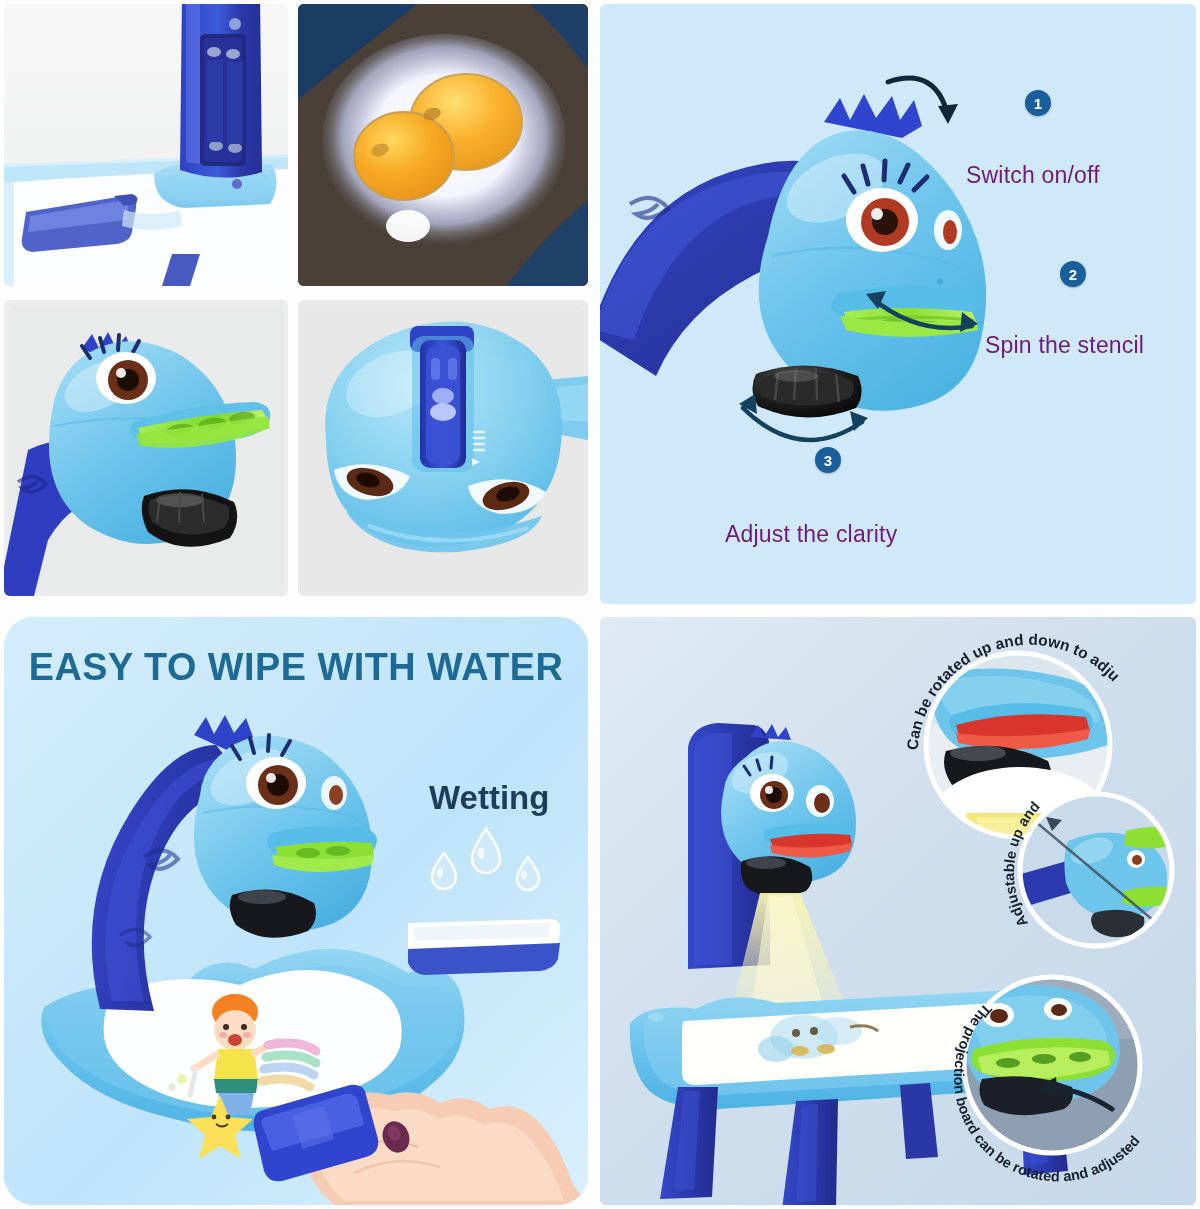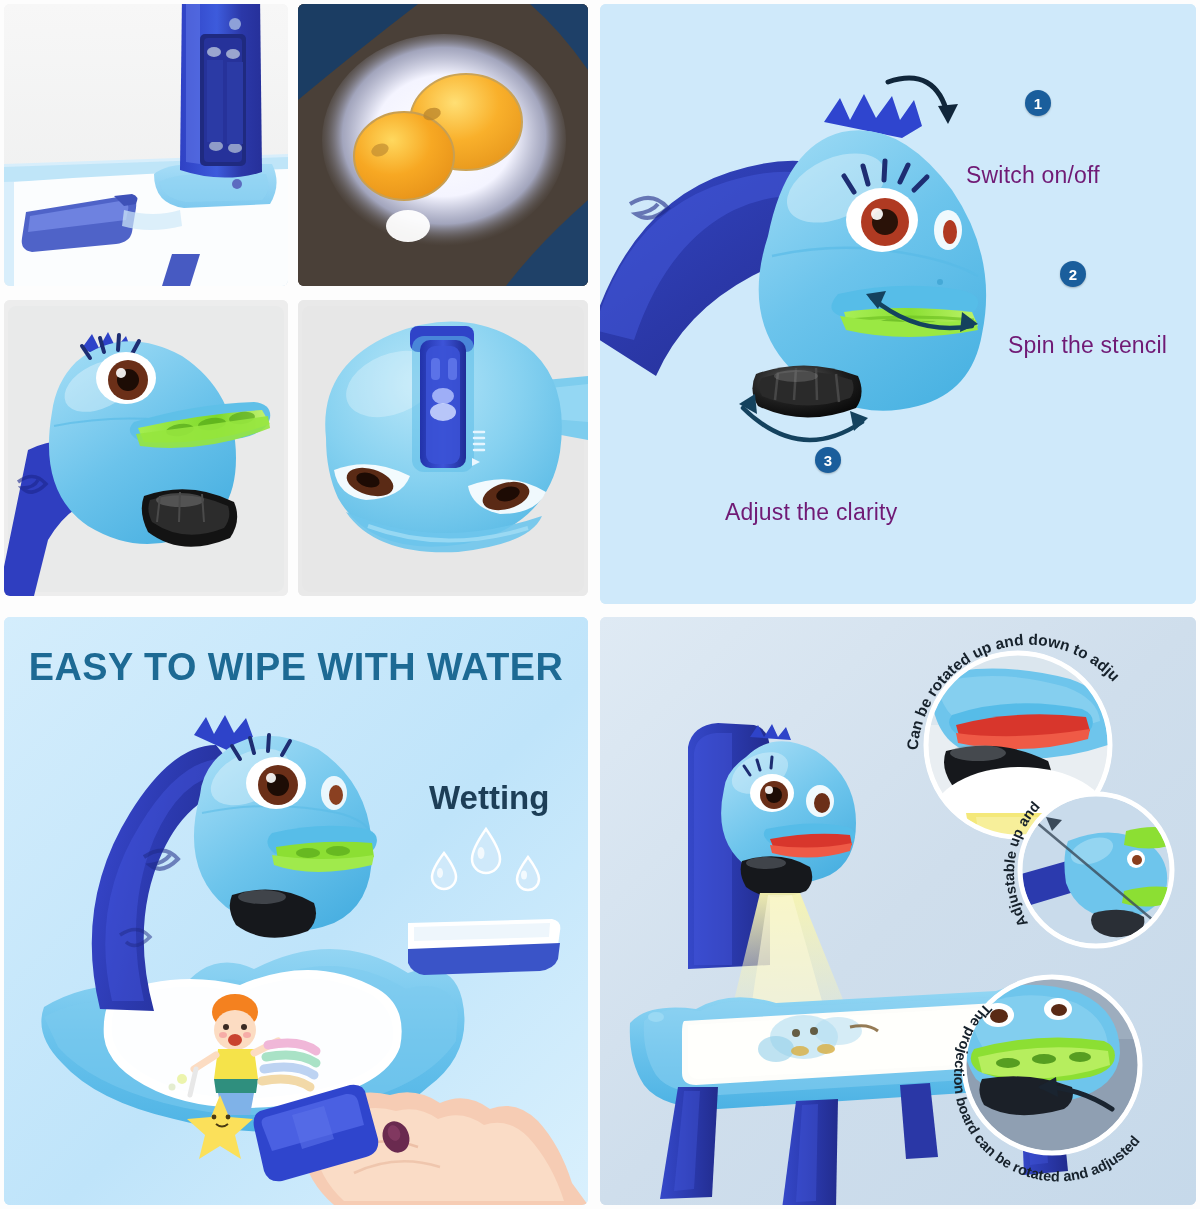--- a/index.html
+++ b/index.html
@@ -13,21 +13,21 @@
   .collage { position:absolute; inset:0; background:#fdfdfd; }
 
   .panel { position:absolute; overflow:hidden; border-radius:6px; }
 
   
   #p-battery   { left:4px;   top:4px;    width:284px; height:282px; background:#f2f2f2; }
   #p-lens      { left:298px; top:4px;    width:290px; height:282px; background:#3a3129; }
   #p-steps     { left:600px; top:4px;    width:596px; height:600px; background:#cfe9fa; }
   #p-sidehead  { left:4px;   top:300px;  width:284px; height:296px; background:#ececec; }
   #p-tophead   { left:298px; top:300px;  width:290px; height:296px; background:#e9e9e9; }
-  #p-wipe      { left:4px;   top:617px;  width:584px; height:588px; background:linear-gradient(135deg,#cfeafb 0%,#bfe3fa 55%,#d3edfc 100%); }
+  #p-wipe      { left:4px;   top:617px;  width:584px; height:588px; background:linear-gradient(135deg,#cfeafb 0%,#bfe3fa 55%,#d3edfc 100%);border-radius:30px; }
   #p-rotate    { left:600px; top:617px;  width:596px; height:588px; background:linear-gradient(160deg,#dbe7f2 0%,#cfdeec 50%,#c9dbeb 100%); }
 
   svg { display:block; width:100%; height:100%; }
 
   
   .step-num {
     position:absolute;
     width:26px; height:26px; border-radius:50%;
     background:#1a5e9c; color:#ffffff;
     font-size:15px; font-weight:bold;
@@ -239,24 +239,24 @@
 
       <path d="M143 404 Q200 460 262 418" fill="none" stroke="#14425e" stroke-width="4.5" stroke-linecap="round"></path>
       <path d="M139 400 l16 -10 l2 20 z" fill="#14425e"></path>
       <path d="M268 414 l-18 -7 l4 20 z" fill="#14425e"></path>
     </svg>
 
     <div class="step-num" style="left:425px; top:86px;">1</div>
     <div class="step-txt" style="left:366px; top:114px;">Switch on/off</div>
 
     <div class="step-num" style="left:460px; top:257px;">2</div>
-    <div class="step-txt" style="left:408px; top:284px;">Spin the stencil</div>
+    <div class="step-txt" style="left:385px; top:284px;">Spin the stencil</div>
 
     <div class="step-num" style="left:215px; top:443px;">3</div>
-    <div class="step-txt" style="left:125px; top:451px;">Adjust the clarity</div>
+    <div class="step-txt" style="left:125px; top:473px;">Adjust the clarity</div>
   </div>
 
   <div class="panel" id="p-sidehead">
     <svg viewBox="0 0 284 296" preserveAspectRatio="none">
       <defs>
         <linearGradient id="headG2" x1=".2" y1="0" x2=".85" y2="1">
           <stop offset="0" stop-color="#9fdbf5"></stop>
             <stop offset=".5" stop-color="#6bc3eb"></stop>
           <stop offset="1" stop-color="#45aee0"></stop>
         </linearGradient>

